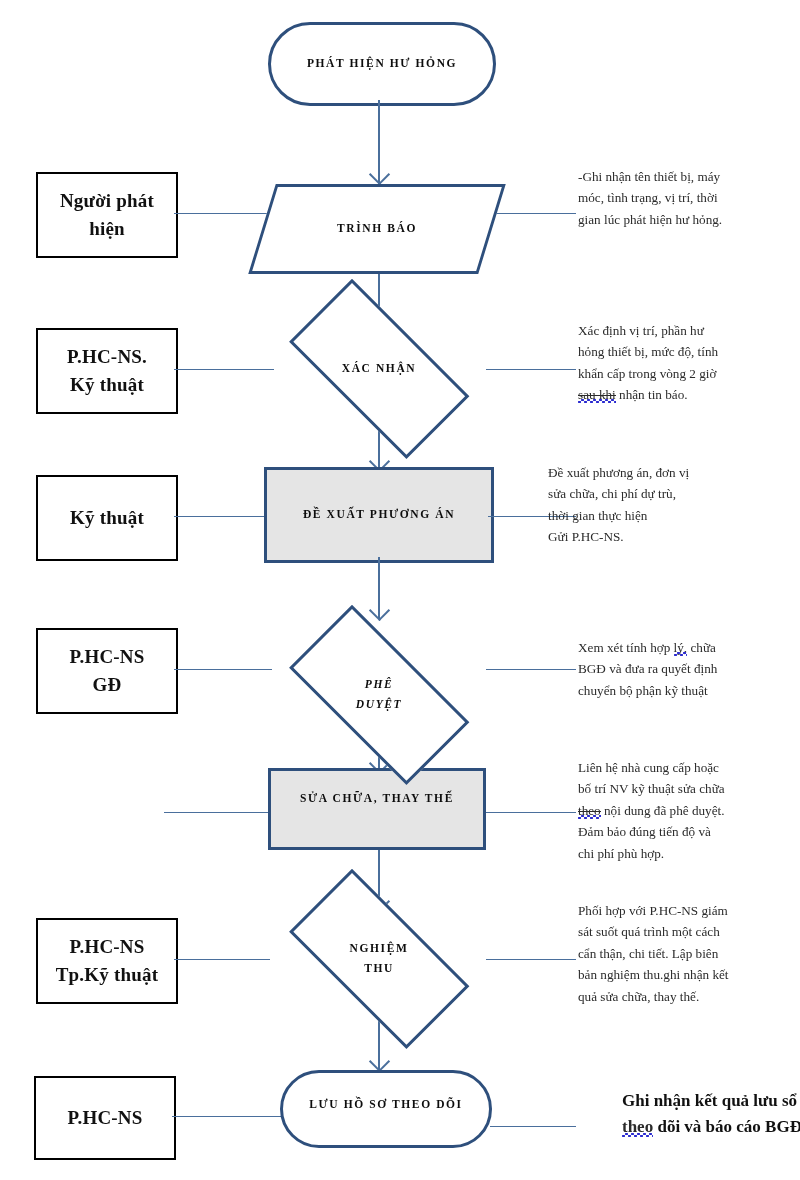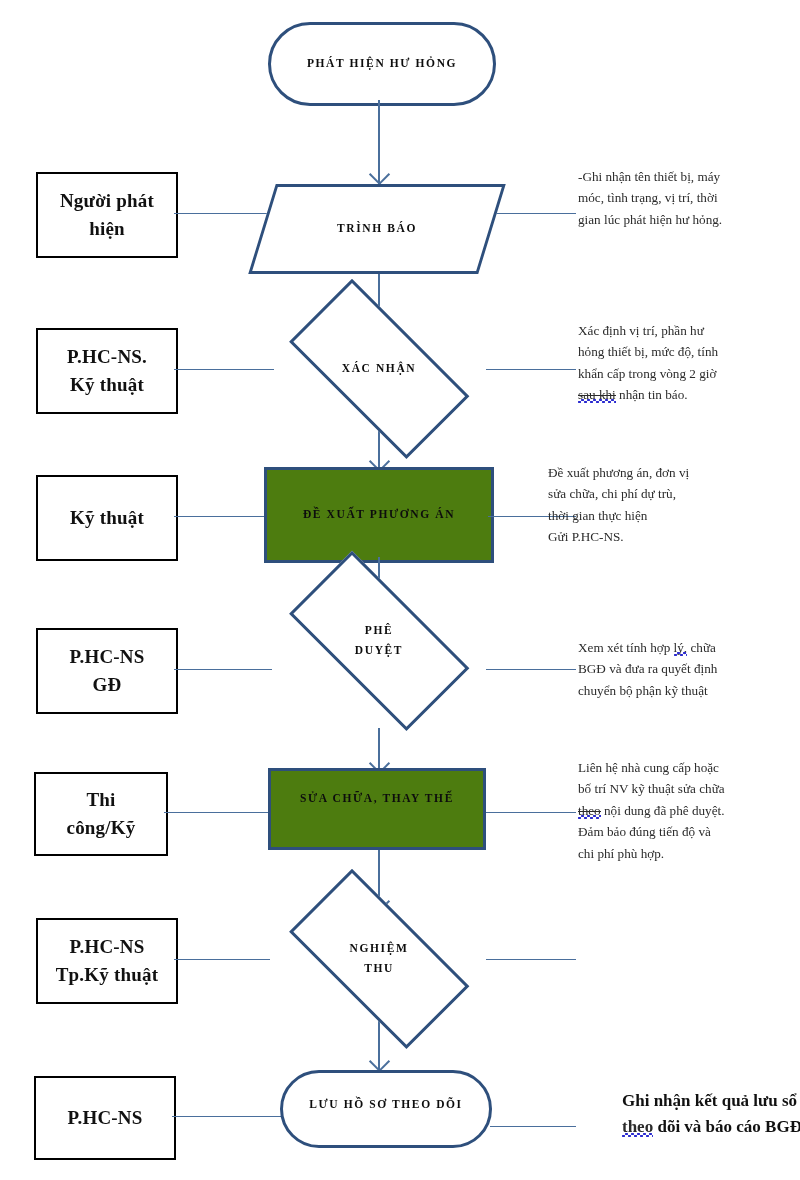--- a/index.html
+++ b/index.html
@@ -42,21 +42,21 @@
   }
   .node .lbl{position:relative;z-index:3;line-height:1.7;}
 
   .terminator{
     border:3px solid #2e4f7c;
     border-radius:46px;
     background:#ffffff;
   }
   .process{
     border:3px solid #2e4f7c;
-    background:#4d7c0f;
+    background:#e5e5e5;
   }
   .parallelogram{
     background:transparent;
   }
   .parallelogram .skew{
     position:absolute;inset:0;
     border:3px solid #2e4f7c;
     background:#ffffff;
     transform:skewX(-17deg);
     z-index:1;
@@ -203,42 +203,38 @@
 
   <div class="vline" style="left:378px;top:557px;height:62px;"></div>
   <div class="arrowhead" style="left:372px;top:603px;"></div>
 
   <div class="role-box" style="left:36px;top:628px;width:138px;height:82px;">
     <span class="ln">P.HC-NS</span>
     <span class="ln">GĐ</span>
   </div>
   <div class="hline" style="left:174px;top:669px;width:98px;"></div>
 
-  <div class="node decision" style="left:266px;top:582px;width:226px;height:118px;">
+  <div class="node decision" style="left:266px;top:636px;width:226px;height:118px;font-style:italic;">
     <span class="dia"></span>
     <span class="lbl">
       <span>PHÊ</span><br>
       <span>DUYỆT</span>
     </span>
   </div>
 
   <div class="hline" style="left:486px;top:669px;width:90px;"></div>
   <div class="note" style="left:578px;top:637px;">
     <div><span>Xem xét tính hợp </span><span class="sq">lý,</span><span> chữa</span></div>
     <div>BGĐ và đưa ra quyết định</div>
     <div>chuyển bộ phận kỹ thuật</div>
   </div>
 
   <div class="vline" style="left:378px;top:728px;height:44px;"></div>
   <div class="arrowhead" style="left:372px;top:756px;"></div>
 
-  <div class="role-box" style="left:34px;top:772px;width:130px;height:80px;">
-    <span class="ln">Thi</span>
-    <span class="ln">công/Kỹ</span>
-  </div>
   <div class="hline" style="left:164px;top:812px;width:104px;"></div>
 
   <div class="node process" style="left:268px;top:768px;width:218px;height:82px;align-items:flex-start;padding-top:18px;box-sizing:border-box;">
     <span class="lbl">SỬA CHỮA, THAY THẾ</span>
   </div>
 
   <div class="hline" style="left:486px;top:812px;width:90px;"></div>
   <div class="note" style="left:578px;top:757px;">
     <div>Liên hệ nhà cung cấp hoặc</div>
     <div>bố trí NV kỹ thuật sửa chữa</div>
@@ -258,20 +254,27 @@
 
   <div class="node decision" style="left:266px;top:900px;width:226px;height:118px;">
     <span class="dia"></span>
     <span class="lbl">
       <span>NGHIỆM</span><br>
       <span>THU</span>
     </span>
   </div>
 
   <div class="hline" style="left:486px;top:959px;width:90px;"></div>
+  <div class="note" style="left:578px;top:900px;">
+    <div>Phối hợp với P.HC-NS giám</div>
+    <div>sát suốt quá trình một cách</div>
+    <div>cẩn thận, chi tiết. Lập biên</div>
+    <div>bản nghiệm thu.ghi nhận kết</div>
+    <div>quả sửa chữa, thay thế.</div>
+  </div>
 
   <div class="vline" style="left:378px;top:1018px;height:52px;"></div>
   <div class="arrowhead" style="left:372px;top:1054px;"></div>
 
   <div class="role-box" style="left:34px;top:1076px;width:138px;height:80px;">
     <span class="ln">P.HC-NS</span>
   </div>
   <div class="hline" style="left:172px;top:1116px;width:110px;"></div>
 
   <div class="node terminator" style="left:280px;top:1070px;width:212px;height:78px;align-items:flex-start;padding-top:22px;box-sizing:border-box;">

